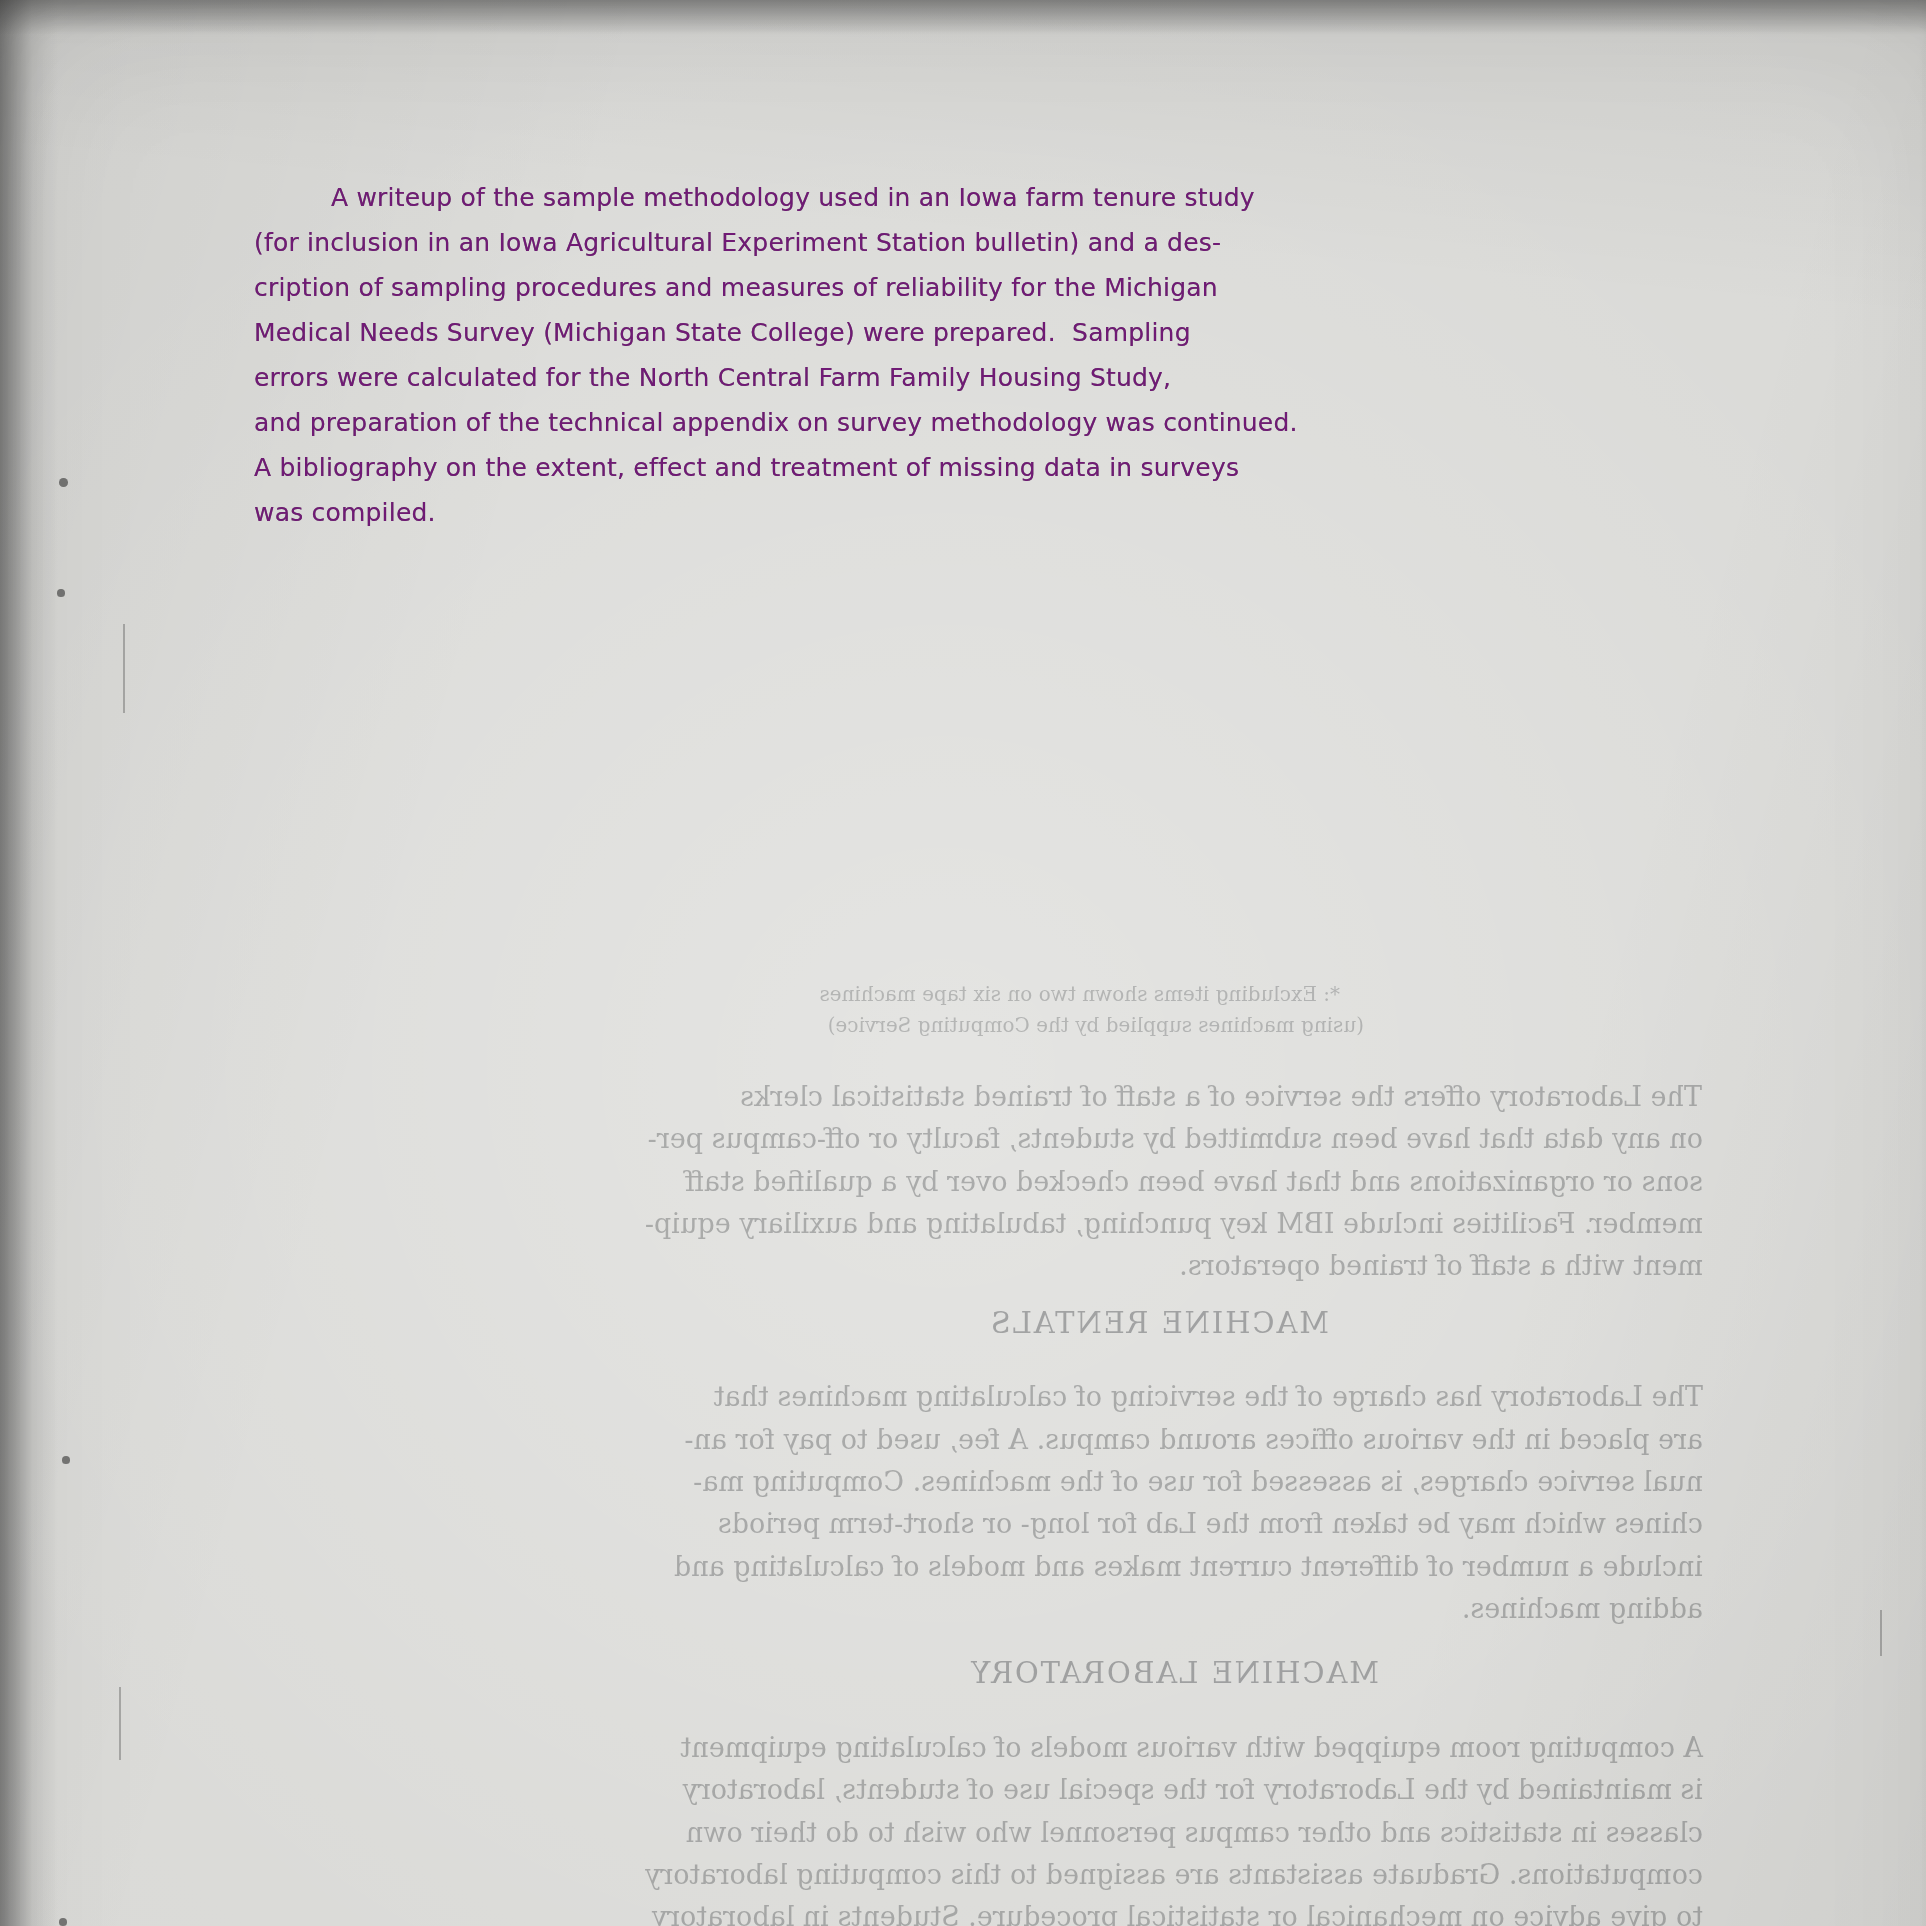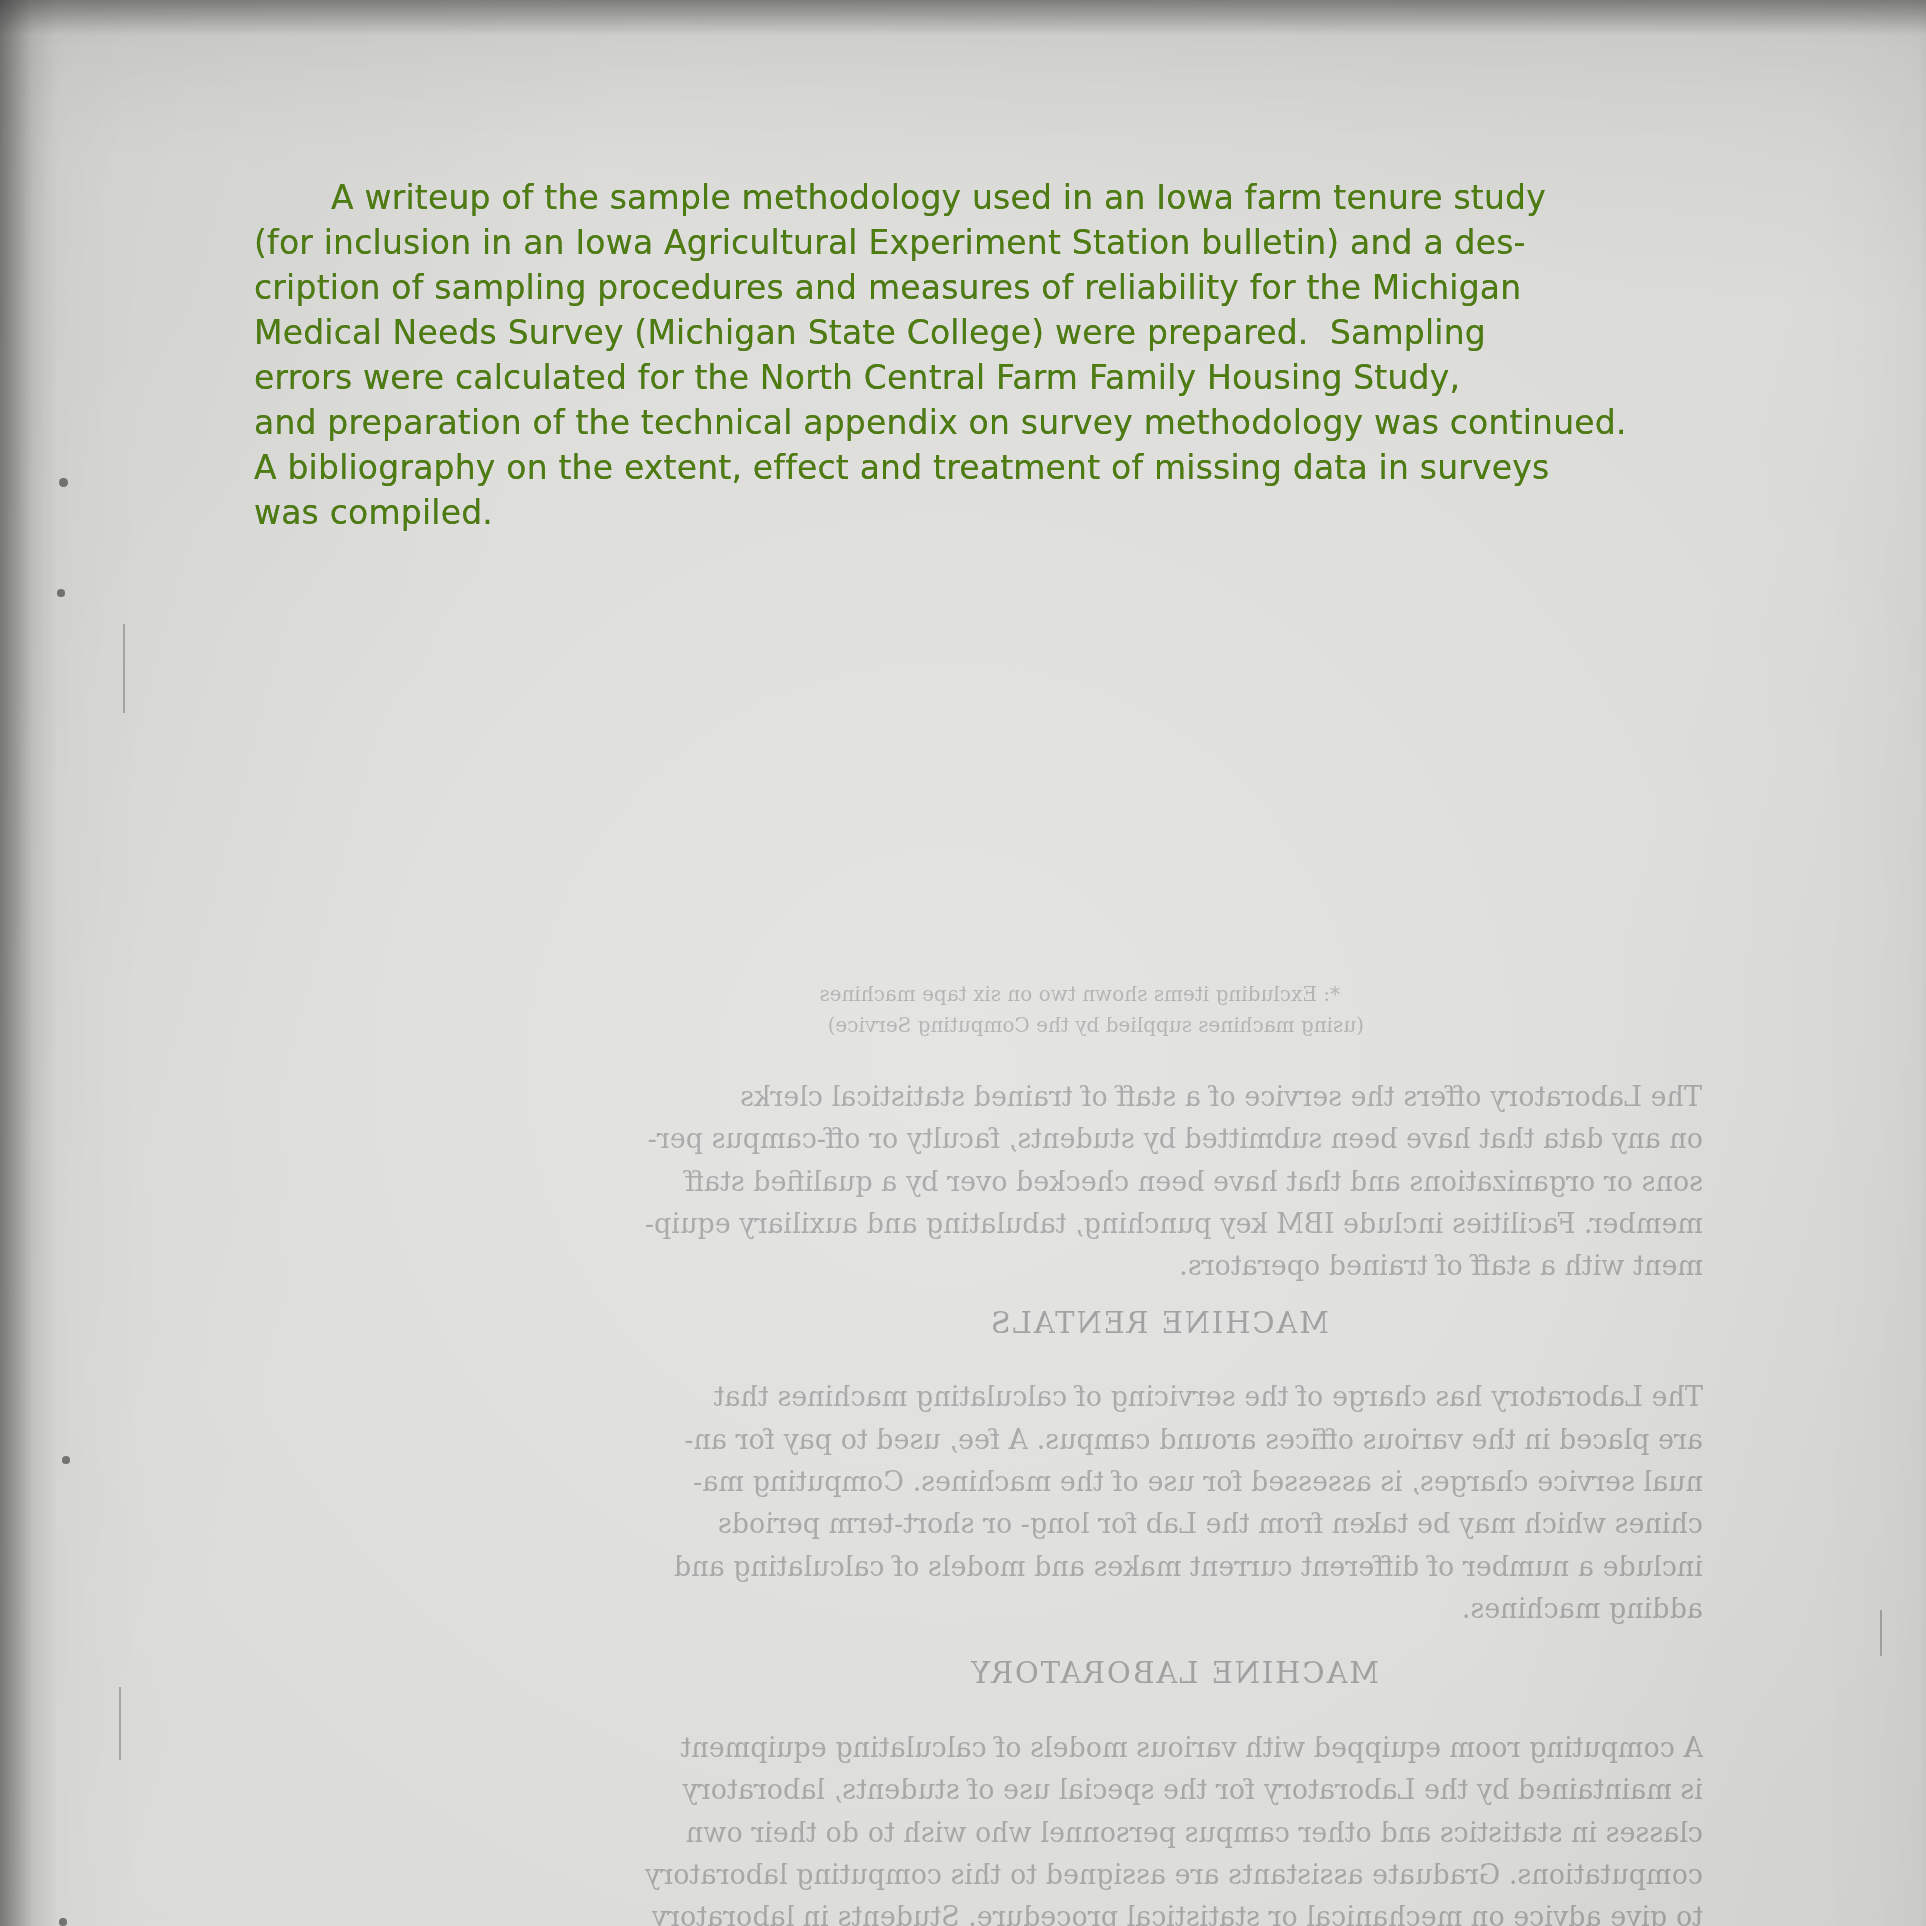--- a/index.html
+++ b/index.html
@@ -56,23 +56,23 @@
     background: linear-gradient(180deg, rgba(60,60,60,0.45) 0%, rgba(0,0,0,0) 100%);
     pointer-events: none;
   }
 
   
   .body-text {
     position: absolute;
     left: 254px;
     top: 175px;
     width: 1525px;
-    color: #4d7c0f;
+    color: #701a75;
     font-family: "DejaVu Sans", sans-serif;
-    font-size: 33px;
+    font-size: 25px;
     line-height: 45px;
     letter-spacing: 0.2px;
     white-space: pre-wrap;
     text-shadow: 0 0 0.6px rgba(0,0,0,0.45);
   }
   .body-text .indent {
     display: inline-block;
     width: 77px;
   }
 

